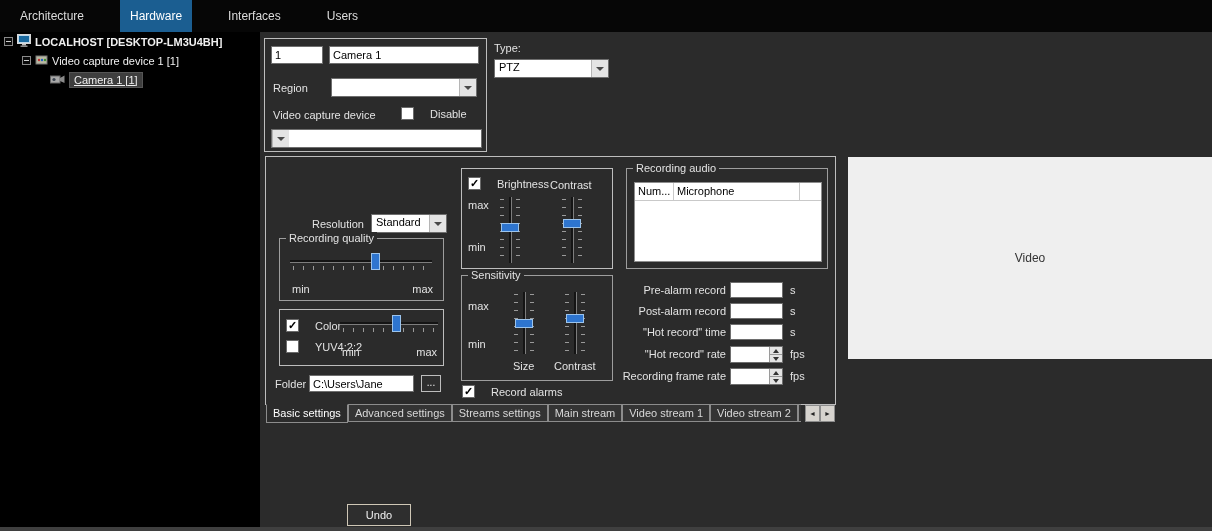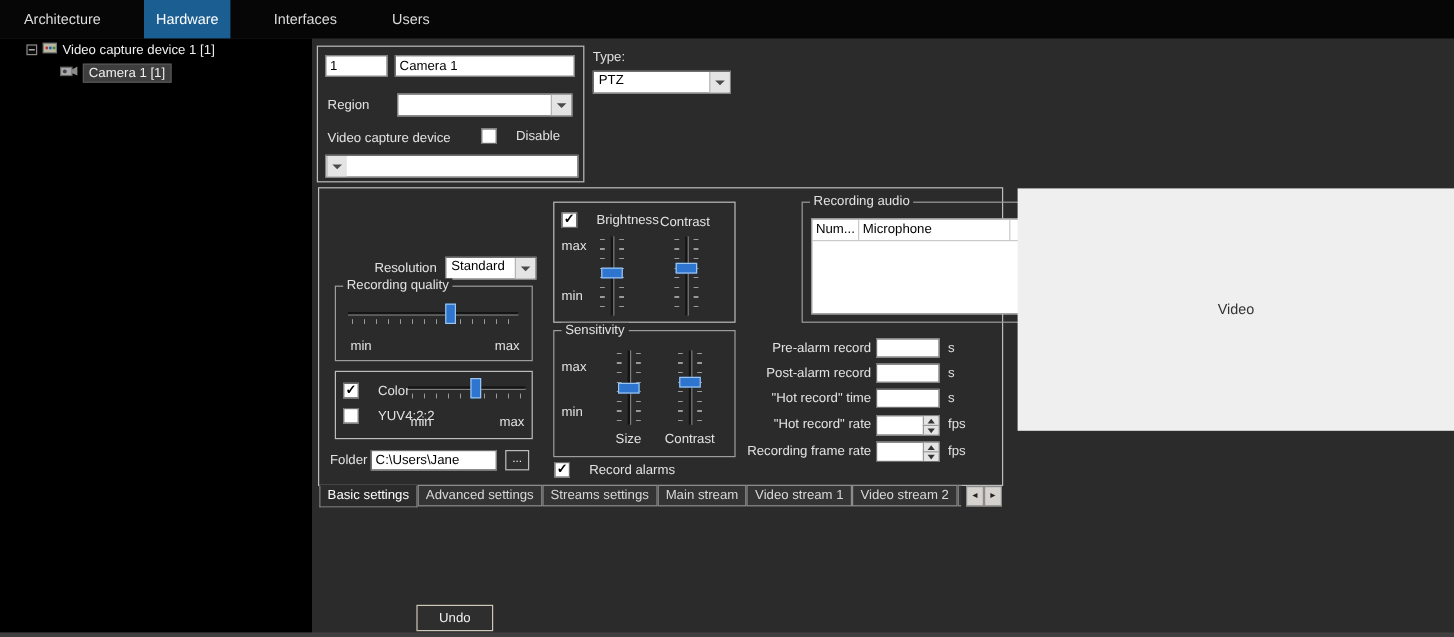--- a/index.html
+++ b/index.html
@@ -15,21 +15,21 @@
 
   
   .sidebar { position:absolute; left:0; top:32px; width:260px; bottom:0; background:#000; color:#fff; font-size:11px; }
   .tree-row { display:flex; align-items:center; height:19px; gap:4px; white-space:nowrap; }
   .tree-row.r0 { padding-left:4px; font-weight:bold; }
   .tree-row.r1 { padding-left:22px; }
   .tree-row.r2 { padding-left:50px; }
   .expander { width:9px; height:9px; border:1px solid #8a8a8a; background:#0a0a0a; position:relative; flex:0 0 auto; }
   .expander::after { content:""; position:absolute; left:1px; right:1px; top:3px; height:1px; background:#cfcfcf; }
   .tree-label { color:#f0f0f0; }
-  .tree-label.selected { background:#3e3e3e; padding:1px 4px; border:1px solid #555; }
+  .tree-label.selected { background:#3e3e3e; padding:1px 4px; border:1px solid #555;text-decoration:underline; }
   .tree-icon { flex:0 0 auto; display:inline-block; }
 
   
   .lbl { position:absolute; font-size:11px; color:#e2e2e2; white-space:nowrap; }
   .tinput { position:absolute; background:#fff; border:1px solid #6e6e6e; font-size:11px; padding:0 3px; color:#000; font-family:inherit; }
   .panelbox { position:absolute; border:1px solid #bdbdbd; background:#2b2b2b; }
   .groupbox { position:absolute; border:1px solid #9d9d9d; }
   .gb-title { position:absolute; top:-7px; left:6px; background:#2b2b2b; padding:0 3px; font-size:11px; color:#e2e2e2; white-space:nowrap; }
 
   .dropdown { position:absolute; background:#fff; border:1px solid #6e6e6e; display:flex; align-items:stretch; }
@@ -105,20 +105,32 @@
 <div id="app">
 
   <div class="topnav">
     <span class="nav-tab">Architecture</span>
     <span class="nav-tab active">Hardware</span>
     <span class="nav-tab">Interfaces</span>
     <span class="nav-tab">Users</span>
   </div>
 
   <div class="sidebar">
+    <div class="tree-row r0">
+      <span class="expander"></span>
+      <span class="tree-icon">
+        <svg width="14" height="13" viewBox="0 0 14 13">
+            <rect x="0.5" y="0.5" width="13" height="9" fill="#bcd6e8" stroke="#d8d8d8"></rect>
+            <rect x="2" y="2" width="10" height="6" fill="#1a6aa0"></rect>
+            <rect x="5" y="10" width="4" height="1.5" fill="#c0c0c0"></rect>
+            <rect x="3.5" y="11.5" width="7" height="1.5" fill="#8d8d8d"></rect>
+          </svg>
+      </span>
+      <span class="tree-label">LOCALHOST [DESKTOP-LM3U4BH]</span>
+    </div>
     <div class="tree-row r1">
       <span class="expander"></span>
       <span class="tree-icon">
         <svg width="13" height="12" viewBox="0 0 13 12">
             <rect x="1" y="2" width="11" height="8" fill="#b9b9a2" stroke="#777"></rect>
             <circle cx="4" cy="6" r="1.2" fill="#c03030"></circle>
             <circle cx="7" cy="6" r="1.2" fill="#2060c0"></circle>
             <circle cx="10" cy="6" r="1.2" fill="#3a9030"></circle>
           </svg>
       </span>
@@ -252,21 +264,21 @@
       </div>
       <span class="lbl" style="left:51px; top:84px;">Size</span>
       <span class="lbl" style="left:92px; top:84px;">Contrast</span>
     </div>
 
     <span class="checkbox" style="left:196px; top:228px;">
       <span class="cb-box checked">✓</span>
       <span>Record alarms</span>
     </span>
 
-    <div class="groupbox" style="left:360px; top:11px; width:202px; height:101px;margin-left:42px;">
+    <div class="groupbox" style="left:360px; top:11px; width:202px; height:101px;">
       <span class="gb-title">Recording audio</span>
       <div class="audio-table" style="left:7px; top:13px; width:188px; height:80px;">
         <div class="audio-head">
           <span class="audio-col c1">Num...</span>
           <span class="audio-col c2">Microphone</span>
         </div>
       </div>
     </div>
 
     <span class="field-label" style="left:330px; top:127px;">Pre-alarm record</span>

